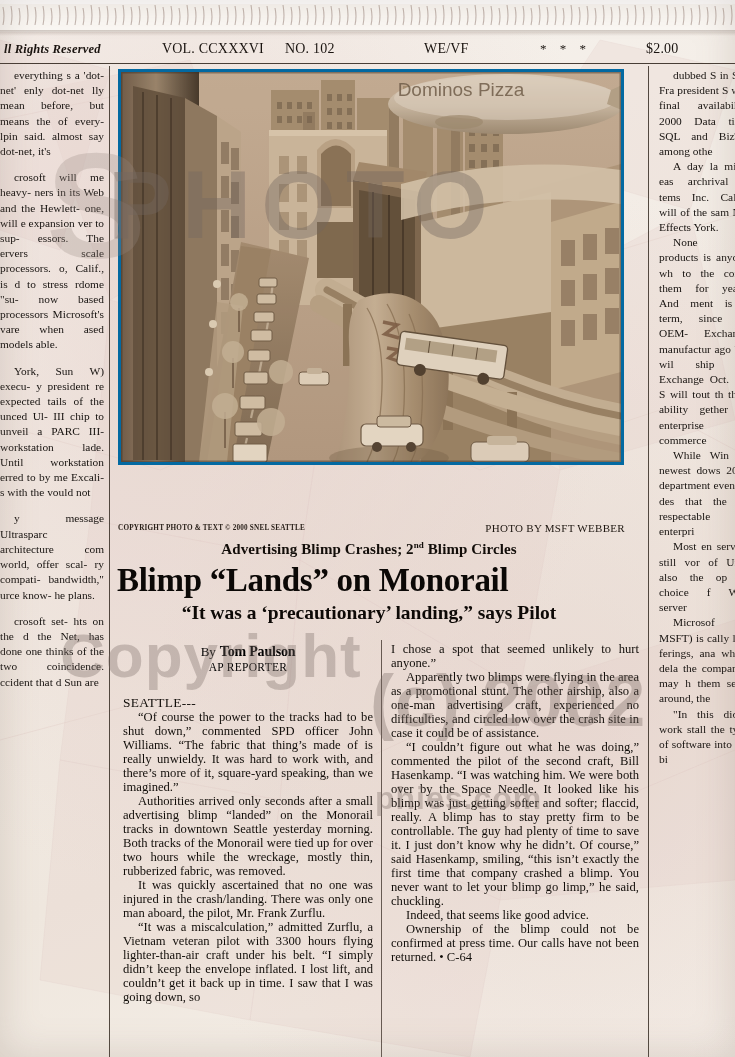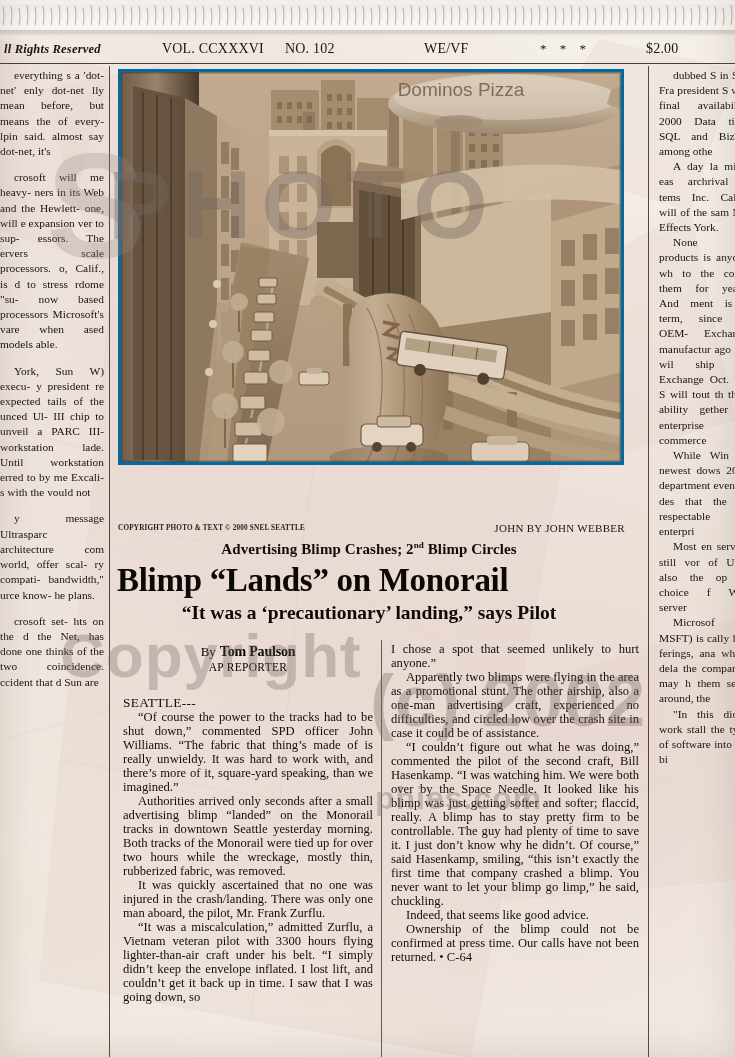--- a/index.html
+++ b/index.html
@@ -572,21 +572,21 @@
           <circle cx="92" cy="252" r="4"></circle>
           <circle cx="88" cy="300" r="4"></circle>
       </g>
 
       <rect x="0" y="0" width="500" height="390" fill="#8a6a48" opacity=".13"></rect>
       <rect x="0" y="0" width="500" height="390" fill="none" stroke="rgba(60,45,34,.45)" stroke-width="3"></rect>
     </svg>
   </div>
 
   <div id="photocred">COPYRIGHT PHOTO &amp; TEXT © 2000 SNEL SEATTLE</div>
-  <div id="photoby">JOHN BY JOHN WEBBER</div>
+  <div id="photoby">PHOTO BY MSFT WEBBER</div>
 
   <div id="kicker">
     <span>Advertising Blimp Crashes; 2</span><sup>nd</sup><span> Blimp Circles</span>
   </div>
   <div id="headline">Blimp “Lands” on Monorail</div>
   <div id="subhead">“It was a ‘precautionary’ landing,” says Pilot</div>
 
   <div id="byline">
     <span class="by">By</span>
     <span class="name">Tom Paulson</span>

